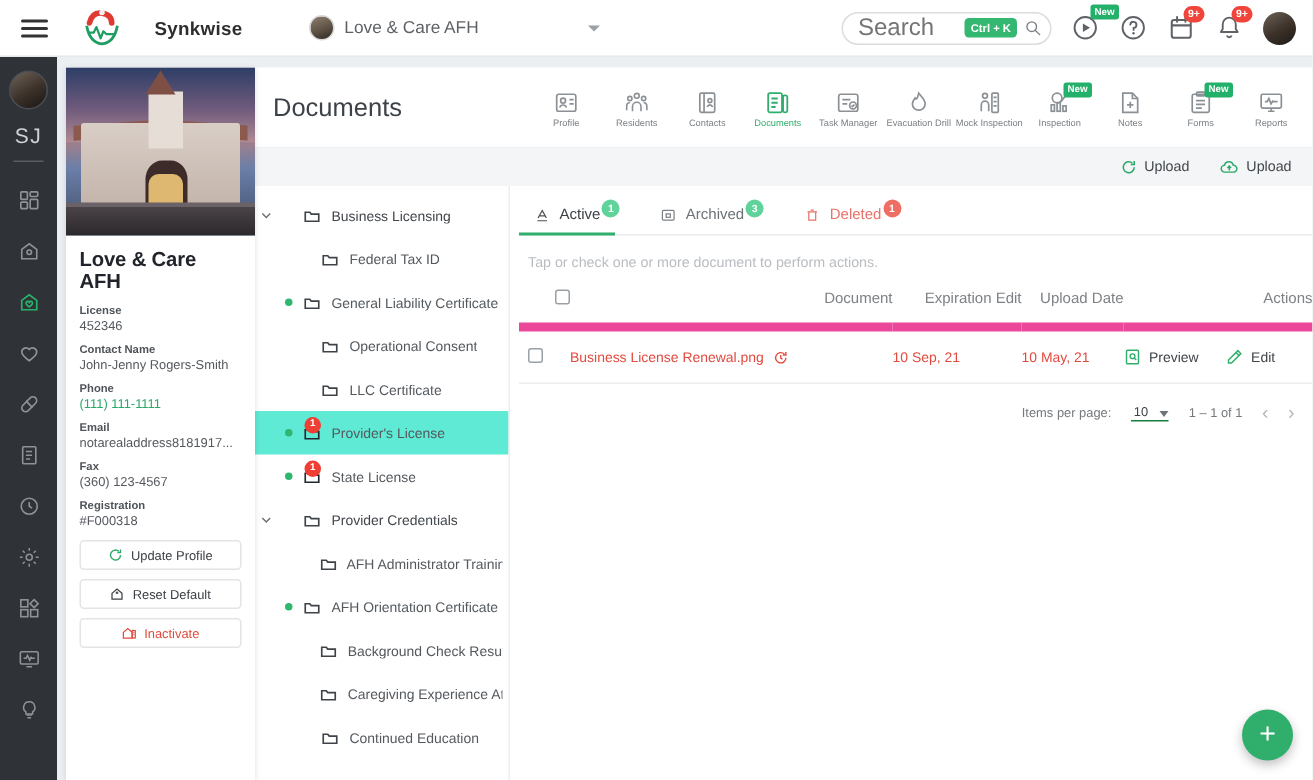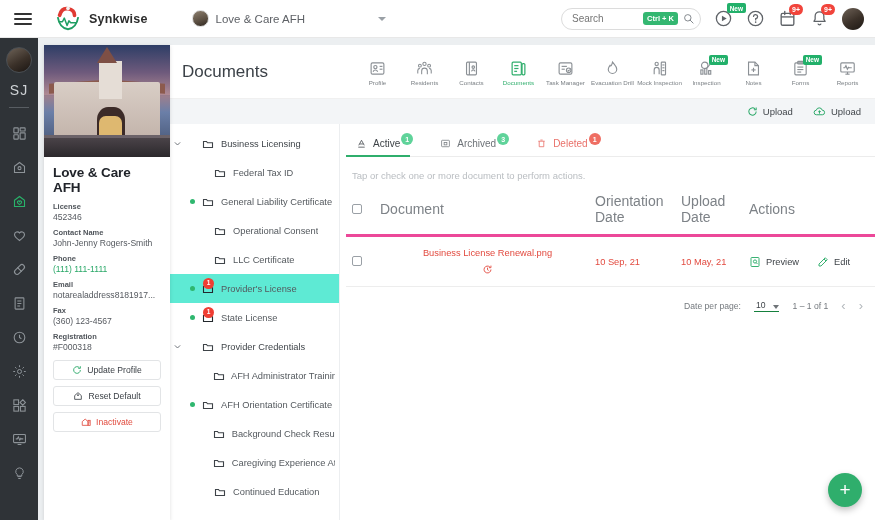--- a/index.html
+++ b/index.html
@@ -11,40 +11,40 @@
   .app { position: relative; width: 875px; height: 520px; }
 
   
   .topbar {
     position: absolute; top: 0; left: 0; width: 875px; height: 38px;
     background: #ffffff; display: flex; align-items: center;
     border-bottom: 1px solid #e8e8e8; z-index: 20;
   }
   .hamburger { width: 18px; margin-left: 14px; cursor: pointer; }
   .hamburger span { display: block; height: 2px; background: #333; margin: 3px 0; border-radius: 1px; }
-  .brand { display: flex; align-items: center; margin-left: 22px; gap: 7px; }
+  .brand { display: flex; align-items: center; margin-left: 22px; gap: 21px; }
   .brand-logo { position: relative; width: 28px; height: 26px; }
   .brand-name { font-size: 12.5px; font-weight: bold; color: #2d2d2d; letter-spacing: .2px; }
   .facility-sel { display: flex; align-items: center; margin-left: 44px; gap: 7px; cursor: pointer; }
   .facility-av {
     width: 17px; height: 17px; border-radius: 50%;
     background: linear-gradient(160deg,#8d7f6e,#5b4f42 60%,#2e2620);
     border: 1px solid #d8d8d8;
   }
   .facility-name { font-size: 11.5px; color: #5e6166; }
   .caret { margin-left: 66px; width: 0; height: 0;
     border-left: 4px solid transparent; border-right: 4px solid transparent;
     border-top: 4px solid #9aa0a6; }
   .right-tools { margin-left: auto; display: flex; align-items: center; gap: 13px; padding-right: 11px; }
   .searchbox {
     width: 140px; height: 22px; border: 1px solid #dcdcdc; border-radius: 12px;
     display: flex; align-items: center; padding: 0 6px 0 10px; gap: 5px; background:#fff;
   }
   .searchbox input {
-    border: none; outline: none; flex: 1; font-size: 10px; color: #888;
+    border: none; outline: none; flex: 1; font-size: 16px; color: #888;
     font-family: "Liberation Sans", sans-serif; background: transparent; min-width: 0;
   }
   .kbd { background: #34b771; color: #fff; font-size: 7.5px; font-weight: bold;
          padding: 2px 4px; border-radius: 3px; white-space: nowrap; }
   .ticon { position: relative; width: 19px; height: 19px; cursor: pointer; color:#5f6368; }
   .badge-red {
     position: absolute; top: -5px; right: -6px; background: #f1443b; color: #fff;
     font-size: 7px; font-weight: bold; border-radius: 8px; padding: 1px 3px; min-width: 13px;
     text-align: center; line-height: 9px;
   }
@@ -182,26 +182,26 @@
   }
   .tab.active { color: #3d4246; }
   .tab.active::after {
     content: ""; position: absolute; left: 0; right: 0; bottom: -1px; height: 2.5px; background: #2fae6c;
   }
   .tab.deleted { color: #e9716a; }
   .hint { font-size: 9.5px; color: #b9bdc1; padding: 13px 0 0 6px; }
 
   table.docs { width: 100%; border-collapse: collapse; margin-top: 12px; }
   table.docs th {
-    text-align: left; font-size: 14px; font-weight: normal; color: #7d8287;
-    padding: 0 0 9px 0; border-bottom: 3px solid #ec4899;
+    text-align: right; font-size: 10px; font-weight: normal; color: #7d8287;
+    padding: 0 0 9px 0; border-bottom: 6px solid #ec4899;
   }
   table.docs td { padding: 11px 0; border-bottom: 1px solid #ededed; font-size: 9.3px; color: #e24a3f; }
   .cb { width: 10px; height: 10px; border: 1.3px solid #9aa0a6; border-radius: 2px; display: inline-block; cursor: pointer; }
-  .docname { display: flex; align-items: center; gap: 6px; color: #e24a3f; cursor: pointer; flex-direction: column; }
+  .docname { display: flex; align-items: center; gap: 6px; color: #e24a3f; cursor: pointer; }
   .act-wrap { display: flex; align-items: center; gap: 18px; }
   .act { display: flex; align-items: center; gap: 5px; font-size: 9.3px; color: #3f4449; cursor: pointer; }
   .pager { display: flex; align-items: center; justify-content: flex-end; gap: 13px; padding: 11px 12px 0 0; }
   .pg-lbl { font-size: 8.6px; color: #74797e; }
   .pg-sel { font-size: 8.6px; color: #3f4449; border-bottom: 1px solid #15803d; padding: 0 14px 1px 2px; position: relative; cursor: pointer; }
   .pg-sel .c { position: absolute; right: 0; top: 5px; width:0;height:0;
     border-left:3.5px solid transparent;border-right:3.5px solid transparent;border-top:4px solid #6f7478; }
   .pg-arrow { color: #b3b8bc; font-size: 13px; cursor: pointer; }
 
   .fab {
@@ -749,21 +749,21 @@
 
         <div class="hint">Tap or check one or more document to perform actions.</div>
 
         <table class="docs">
           <thead>
             <tr>
               <th style="width:34px; padding-left:6px;">
                 <span class="cb"></span>
               </th>
               <th style="width:215px">Document</th>
-              <th style="width:86px">Orientation Date</th>
+              <th style="width:86px">Expiration Edit</th>
               <th style="width:68px">Upload Date</th>
               <th>Actions</th>
             </tr>
           </thead>
           <tbody>
             <tr>
               <td style="padding-left:6px;">
                 <span class="cb"></span>
               </td>
               <td>
@@ -795,21 +795,21 @@
                     </svg>
                     <span>Edit</span>
                   </span>
                 </span>
               </td>
             </tr>
           </tbody>
         </table>
 
         <div class="pager">
-          <span class="pg-lbl">Date per page:</span>
+          <span class="pg-lbl">Items per page:</span>
           <span class="pg-sel">
             <span>10</span>
             <span class="c"></span>
           </span>
           <span class="pg-lbl">1 – 1 of 1</span>
           <span class="pg-arrow">‹</span>
           <span class="pg-arrow">›</span>
         </div>
       </div>
     </div>

